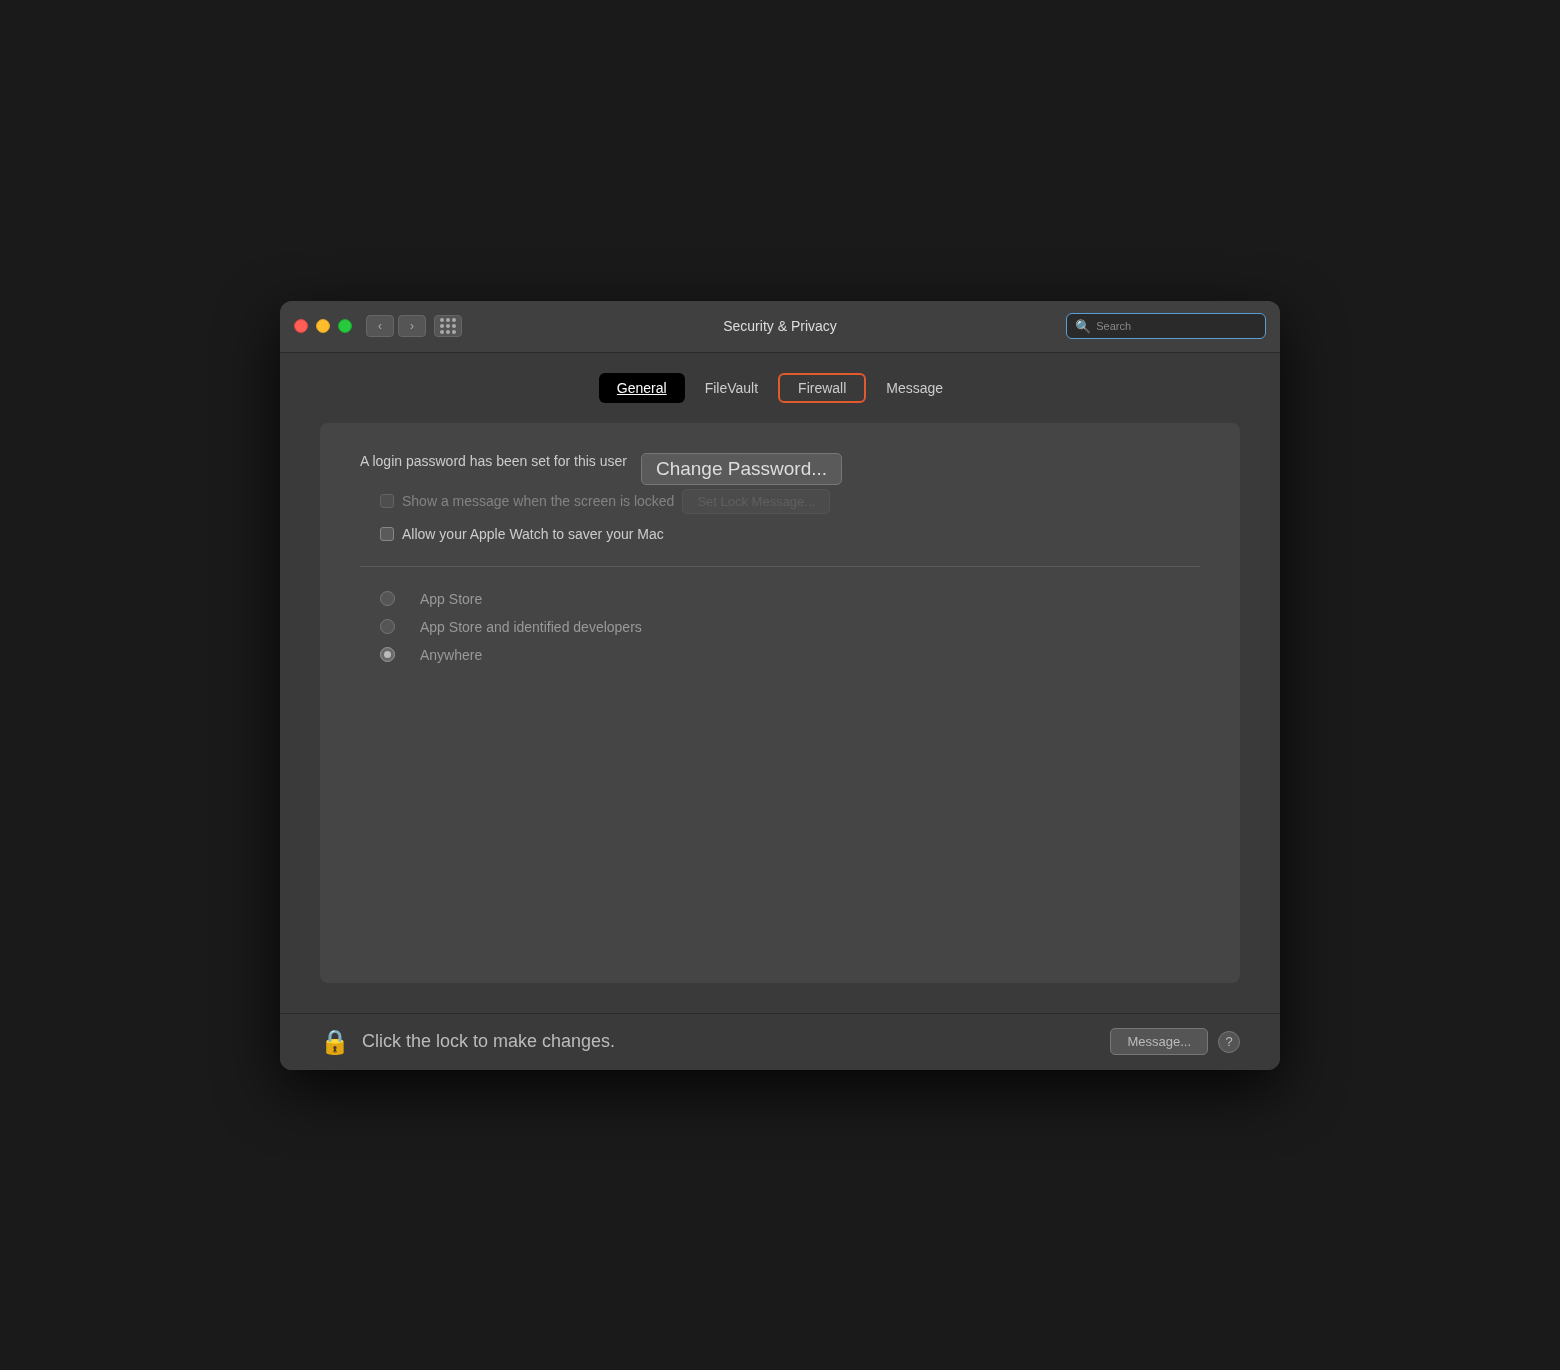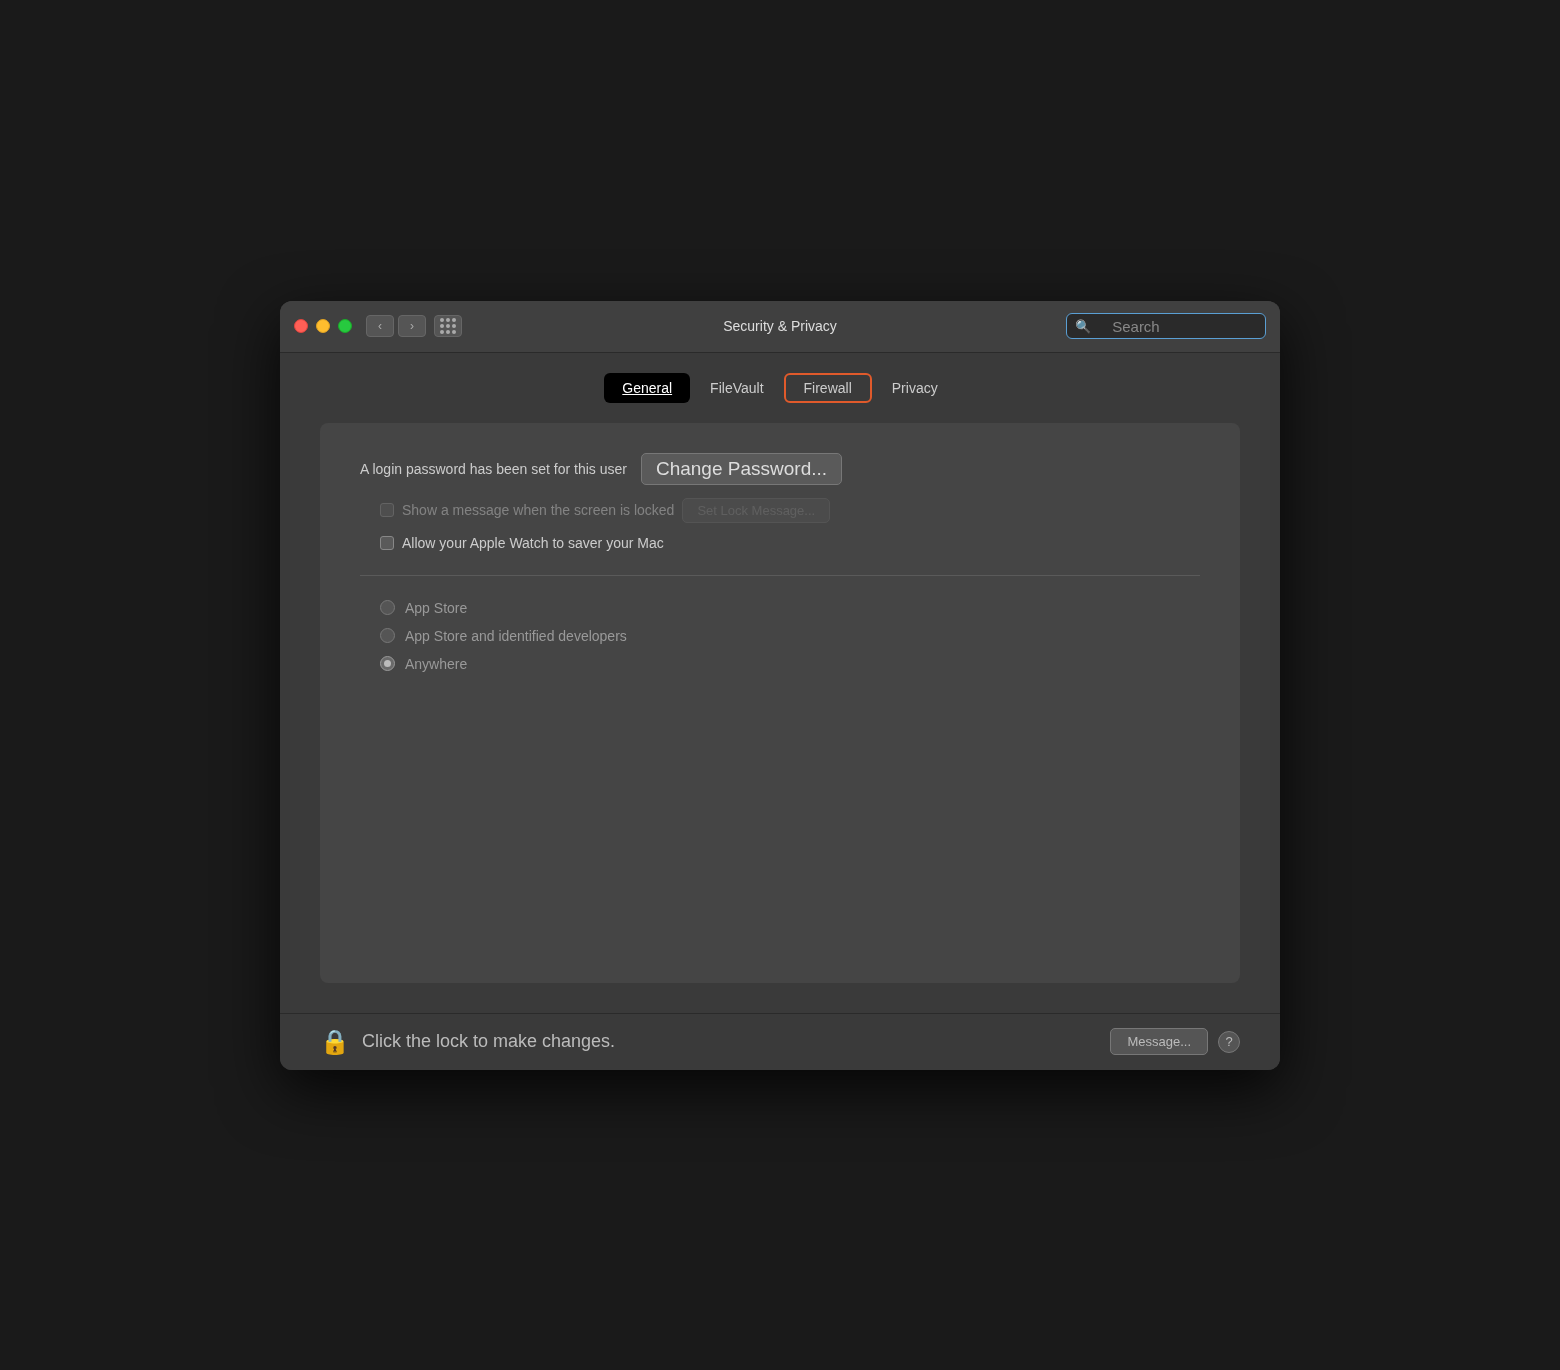--- a/index.html
+++ b/index.html
@@ -90,23 +90,22 @@
       padding: 3px 8px;
       width: 200px;
       height: 26px;
       gap: 5px;
     }
     .search-box input {
       background: transparent;
       border: none;
       outline: none;
       color: #ddd;
-      font-size: 15px;
+      font-size: 11px;
       width: 100%;
-      margin-left: 16px;
     }
     .search-box input::placeholder { color: #888; }
     .search-icon { color: #888; font-size: 13px; }
     .content-area {
       padding: 20px 40px 30px;
     }
     .tabs-row {
       display: flex;
       justify-content: center;
       gap: 2px;
@@ -131,23 +130,22 @@
       color: #ccc;
     }
     .inner-panel {
       background: #454545;
       border-radius: 8px;
       padding: 30px 40px;
       min-height: 560px;
     }
     .password-row {
       display: flex;
-      align-items: center;
       gap: 14px;
-      margin-bottom: 13px;
+      margin-bottom: 4px;
     }
     .password-label {
       color: #ccc;
       font-size: 14px;
     }
     .change-password-btn {
       background: #5a5a5a;
       border: 1px solid #777;
       border-radius: 5px;
       color: #ddd;
@@ -217,21 +215,21 @@
     }
     .allow-apps-label {
       color: #ccc;
       font-size: 14px;
       font-weight: 500;
       margin-bottom: 16px;
     }
     .radio-option {
       display: flex;
       align-items: center;
-      gap: 10px;
+      gap: 25px;
       margin-left: 20px;
       margin-bottom: 12px;
     }
     .radio {
       width: 15px;
       height: 15px;
       border-radius: 50%;
       border: 1px solid #777;
       background: #555;
       display: flex;
@@ -346,21 +344,21 @@
       <input type="text" placeholder="Search" style="">
     </div>
   </div>
 
   <div class="content-area">
 
     <div class="tabs-row">
       <button class="tab active">General</button>
       <button class="tab">FileVault</button>
       <button class="tab highlighted">Firewall</button>
-      <button class="tab">Privacy</button>
+      <button class="tab">Message</button>
     </div>
 
     <div class="inner-panel">
 
       <div class="password-row">
         <span class="password-label">A login password has been set for this user</span>
         <button class="change-password-btn">Change Password...</button>
       </div>
 
 

